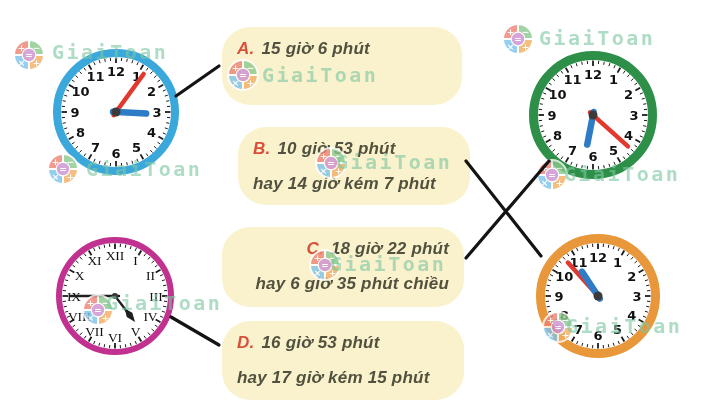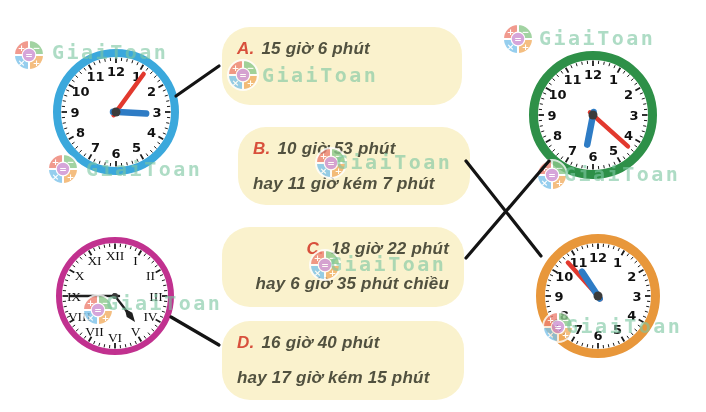--- a/index.html
+++ b/index.html
@@ -361,28 +361,28 @@
           <circle cx="65" cy="65" r="4.5" fill="#3b3b3b"></circle>
         </svg></div>
     </div>
 
   <div class="layer" id="answer-layer">
     <div class="answer-box" style="left: 222px; top: 27px; width: 210px; min-height: 70px;">
       <div class="answer-line"><span class="answer-label">A.</span><span>15 giờ 6 phút</span></div>
     </div>
     <div class="answer-box" style="left: 222px; top: 127px; width: 202px; min-height: 70px; margin-left: 16px;">
       <div class="answer-line"><span class="answer-label">B.</span><span>10 giờ 53 phút</span></div>
-      <div class="answer-line">hay 11 giờ kém 7 phút</div>
+      <div class="answer-line">hay 14 giờ kém 7 phút</div>
     </div>
     <div class="answer-box" style="left: 222px; top: 227px; width: 212px; min-height: 72px; text-align: right;">
       <div class="answer-line"><span class="answer-label">C.</span><span>18 giờ 22 phút</span></div>
       <div class="answer-line">hay 6 giờ 35 phút chiều</div>
     </div>
     <div class="answer-box" style="left: 222px; top: 321px; width: 212px; min-height: 71px;">
-      <div class="answer-line"><span class="answer-label">D.</span><span>16 giờ 40 phút</span></div>
+      <div class="answer-line"><span class="answer-label">D.</span><span>16 giờ 53 phút</span></div>
       <div class="answer-line">hay 17 giờ kém 15 phút</div>
     </div>
   </div>
 
   <div class="layer" id="watermark-layer">
       <div class="wm-logo" style="left: 12px; top: 38px;"><svg width="34" height="34" viewBox="-17 -17 34 34">
     <path d="M0,0 L-15,0 A15,15 0 0 1 0,-15 Z" fill="#EE8273" stroke="#ffffff" stroke-width="2"></path>
     <path d="M0,0 L0,-15 A15,15 0 0 1 15,0 Z" fill="#8CC98C" stroke="#ffffff" stroke-width="2"></path>
     <path d="M0,0 L15,0 A15,15 0 0 1 0,15 Z" fill="#F2AE62" stroke="#ffffff" stroke-width="2"></path>
     <path d="M0,0 L0,15 A15,15 0 0 1 -15,0 Z" fill="#7CC3EA" stroke="#ffffff" stroke-width="2"></path>

